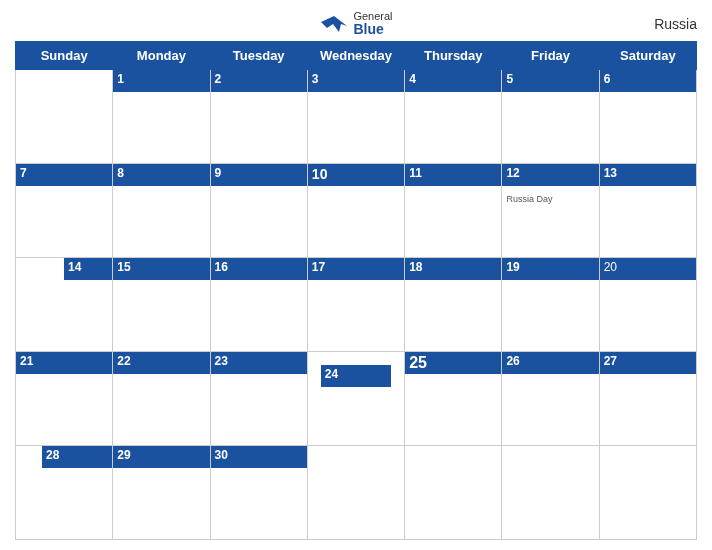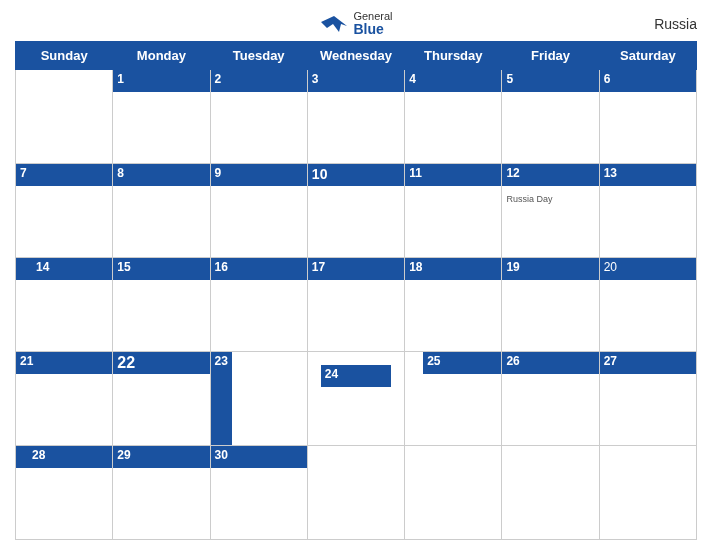--- a/index.html
+++ b/index.html
@@ -190,21 +190,21 @@
         <td style="height: 72px; vertical-align: top; padding: 0px;">
           <div style="width: 100%; height: 100%; display: flex; flex-direction: column;">
             <div style="background-color: rgb(26, 82, 160); color: rgb(255, 255, 255); font-size: 12px; font-weight: bold; padding: 2px 4px; min-height: 22px;">13</div>
             <div style="padding: 2px 4px; flex: 1 1 0%; background-color: rgb(255, 255, 255);"></div>
           </div>
         </td>
       </tr>
       <tr>
         <td style="height: 72px; vertical-align: top; padding: 0px;">
           <div style="width: 100%; height: 100%; display: flex; flex-direction: column;">
-            <div style="background-color: rgb(26, 82, 160); color: rgb(255, 255, 255); font-size: 12px; font-weight: bold; padding: 2px 20px; min-height: 22px;">14</div>
+            <div style="background-color: rgb(26, 82, 160); color: rgb(255, 255, 255); font-size: 12px; font-weight: bold; padding: 2px 4px; min-height: 22px; margin-left: 48px;">14</div>
             <div style="padding: 2px 4px; flex: 1 1 0%; background-color: rgb(255, 255, 255);"></div>
           </div>
         </td>
         <td style="height: 72px; vertical-align: top; padding: 0px;">
           <div style="width: 100%; height: 100%; display: flex; flex-direction: column;">
             <div style="background-color: rgb(26, 82, 160); color: rgb(255, 255, 255); font-size: 12px; font-weight: bold; padding: 2px 4px; min-height: 22px;">15</div>
             <div style="padding: 2px 4px; flex: 1 1 0%; background-color: rgb(255, 255, 255);"></div>
           </div>
         </td>
         <td style="height: 72px; vertical-align: top; padding: 0px;">
@@ -240,59 +240,59 @@
       </tr>
       <tr>
         <td style="height: 72px; vertical-align: top; padding: 0px;">
           <div style="width: 100%; height: 100%; display: flex; flex-direction: column;">
             <div style="background-color: rgb(26, 82, 160); color: rgb(255, 255, 255); font-size: 12px; font-weight: bold; padding: 2px 4px; min-height: 22px;">21</div>
             <div style="padding: 2px 4px; flex: 1 1 0%; background-color: rgb(255, 255, 255);"></div>
           </div>
         </td>
         <td style="height: 72px; vertical-align: top; padding: 0px;">
           <div style="width: 100%; height: 100%; display: flex; flex-direction: column;">
-            <div style="background-color: rgb(26, 82, 160); color: rgb(255, 255, 255); font-size: 16px; font-weight: bold; padding: 2px 4px; min-height: 22px;">22</div>
-            <div style="padding: 2px 4px; flex: 1 1 0%; background-color: rgb(255, 255, 255);"></div>
-          </div>
-        </td>
-        <td style="height: 72px; vertical-align: top; padding: 0px;">
-          <div style="width: 100%; height: 100%; display: flex; flex-direction: row;">
+            <div style="background-color: rgb(26, 82, 160); color: rgb(255, 255, 255); font-size: 12px; font-weight: bold; padding: 2px 4px; min-height: 22px;">22</div>
+            <div style="padding: 2px 4px; flex: 1 1 0%; background-color: rgb(255, 255, 255);"></div>
+          </div>
+        </td>
+        <td style="height: 72px; vertical-align: top; padding: 0px;">
+          <div style="width: 100%; height: 100%; display: flex; flex-direction: column;">
             <div style="background-color: rgb(26, 82, 160); color: rgb(255, 255, 255); font-size: 12px; font-weight: bold; padding: 2px 4px; min-height: 22px;">23</div>
             <div style="padding: 2px 4px; flex: 1 1 0%; background-color: rgb(255, 255, 255);"></div>
           </div>
         </td>
         <td style="height: 72px; vertical-align: top; padding: 13px;">
           <div style="width: 100%; height: 100%; display: flex; flex-direction: column;">
             <div style="background-color: rgb(26, 82, 160); color: rgb(255, 255, 255); font-size: 12px; font-weight: bold; padding: 2px 4px; min-height: 22px;">24</div>
             <div style="padding: 2px 4px; flex: 1 1 0%; background-color: rgb(255, 255, 255);"></div>
           </div>
         </td>
         <td style="height: 72px; vertical-align: top; padding: 0px;">
           <div style="width: 100%; height: 100%; display: flex; flex-direction: column;">
-            <div style="background-color: rgb(26, 82, 160); color: rgb(255, 255, 255); font-size: 12px; font-weight: bold; padding: 2px 4px; min-height: 22px; margin-left: 18px;">25</div>
+            <div style="background-color: rgb(26, 82, 160); color: rgb(255, 255, 255); font-size: 16px; font-weight: bold; padding: 2px 4px; min-height: 22px;">25</div>
             <div style="padding: 2px 4px; flex: 1 1 0%; background-color: rgb(255, 255, 255);"></div>
           </div>
         </td>
         <td style="height: 72px; vertical-align: top; padding: 0px;">
           <div style="width: 100%; height: 100%; display: flex; flex-direction: column;">
             <div style="background-color: rgb(26, 82, 160); color: rgb(255, 255, 255); font-size: 12px; font-weight: bold; padding: 2px 4px; min-height: 22px;">26</div>
             <div style="padding: 2px 4px; flex: 1 1 0%; background-color: rgb(255, 255, 255);"></div>
           </div>
         </td>
         <td style="height: 72px; vertical-align: top; padding: 0px;">
           <div style="width: 100%; height: 100%; display: flex; flex-direction: column;">
             <div style="background-color: rgb(26, 82, 160); color: rgb(255, 255, 255); font-size: 12px; font-weight: bold; padding: 2px 4px; min-height: 22px;">27</div>
             <div style="padding: 2px 4px; flex: 1 1 0%; background-color: rgb(255, 255, 255);"></div>
           </div>
         </td>
       </tr>
       <tr>
         <td style="height: 72px; vertical-align: top; padding: 0px;">
           <div style="width: 100%; height: 100%; display: flex; flex-direction: column;">
-            <div style="background-color: rgb(26, 82, 160); color: rgb(255, 255, 255); font-size: 12px; font-weight: bold; padding: 2px 16px; min-height: 22px;">28</div>
+            <div style="background-color: rgb(26, 82, 160); color: rgb(255, 255, 255); font-size: 12px; font-weight: bold; padding: 2px 4px; min-height: 22px; margin-left: 26px;">28</div>
             <div style="padding: 2px 4px; flex: 1 1 0%; background-color: rgb(255, 255, 255);"></div>
           </div>
         </td>
         <td style="height: 72px; vertical-align: top; padding: 0px;">
           <div style="width: 100%; height: 100%; display: flex; flex-direction: column;">
             <div style="background-color: rgb(26, 82, 160); color: rgb(255, 255, 255); font-size: 12px; font-weight: bold; padding: 2px 4px; min-height: 22px;">29</div>
             <div style="padding: 2px 4px; flex: 1 1 0%; background-color: rgb(255, 255, 255);"></div>
           </div>
         </td>
         <td style="height: 72px; vertical-align: top; padding: 0px;">

